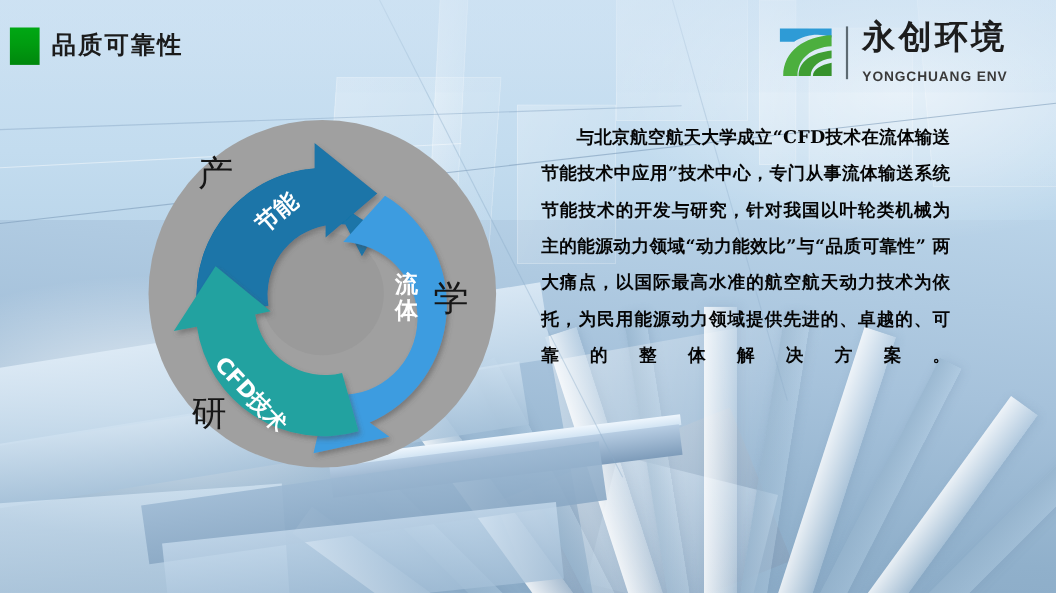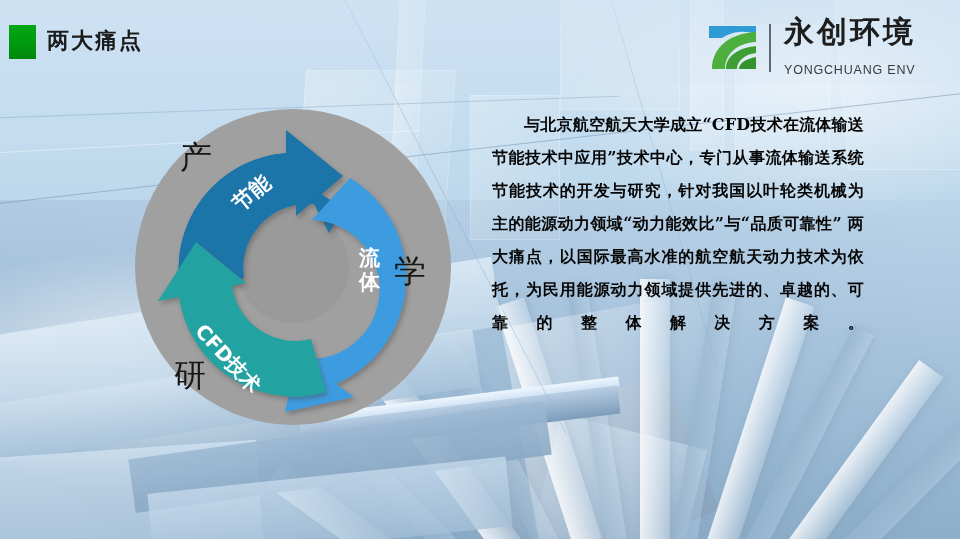--- a/index.html
+++ b/index.html
@@ -97,22 +97,22 @@
     font-size:22px;font-weight:bold;color:#1b1b1b;letter-spacing:2px;
     font-family:"DejaVu Sans","Liberation Sans",sans-serif;
   }
 
   
   .logo{position:absolute;right:44px;top:20px;height:56px;display:flex;align-items:center;}
   .logo-mark{width:54px;height:52px;position:relative;}
   .logo-divider{width:2px;height:48px;background:#5d6a72;margin:0 13px 0 9px;}
   .logo-text{display:flex;flex-direction:column;justify-content:center;}
   .logo-cn{font-size:30px;font-weight:bold;color:#1d1d1d;letter-spacing:3px;line-height:1.05;
-      font-family:Liberation Mono, monospace;text-align:center;}
-  .logo-en{font-size:12.5px;font-weight:normal;color:#3a3a3a;letter-spacing:.8px;margin-top:12px;
+      font-family:Liberation Sans, sans-serif;text-align:center;}
+  .logo-en{font-size:12.5px;font-weight:bold;color:#3a3a3a;letter-spacing:.8px;margin-top:12px;
       font-family:"Liberation Sans",sans-serif;}
 
   
   .cycle{position:absolute;left:118px;top:92px;width:350px;height:350px;}
   .cycle svg{display:block;}
   .seg-label{font-weight:bold;fill:#ffffff;
       font-family:"DejaVu Sans","Liberation Sans",sans-serif;
       paint-order:stroke;}
   .outer-label{position:absolute;font-size:32px;color:#161616;font-weight:normal;
       font-family:"DejaVu Serif","Liberation Serif",serif;}
@@ -179,21 +179,21 @@
 
     <div class="rail r1"></div>
     <div class="rail r2"></div>
     <div class="rail r3"></div>
     <div class="rail r4"></div>
     <div class="rail r5"></div>
   </div>
 
   <div class="header-band"></div>
   <div class="hdr-mark"></div>
-  <div class="hdr-title">两大痛点</div>
+  <div class="hdr-title">品质可靠性</div>
 
   <div class="logo">
     <div class="logo-mark">
       <svg width="54" height="52" viewBox="0 0 54 52" xmlns="http://www.w3.org/2000/svg">
         <path d="M3 4 L50 4 L50 12 C40 8 26 9 16 16 L3 16 Z" fill="#2e9bd6"></path>
         <path d="M50 10 C26 11 6 24 6 47 L19 47 C19 31 32 21 50 20 Z" fill="#4caf3e"></path>
         <path d="M50 24 C32 26 20 34 20 47 L31 47 C31 39 39 32 50 31 Z" fill="#3f9e33"></path>
         <path d="M50 35 C40 37 33 41 33 47 L50 47 Z" fill="#36922c"></path>
       </svg>
     </div>

